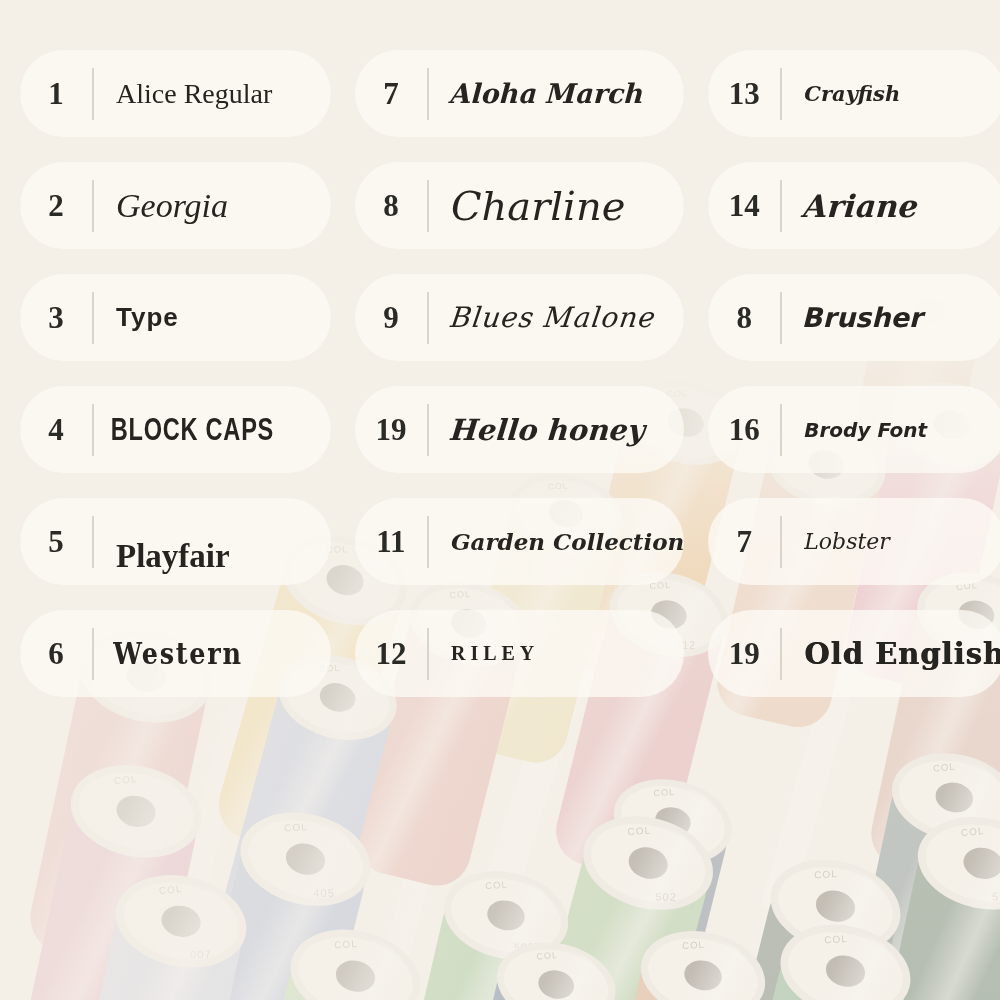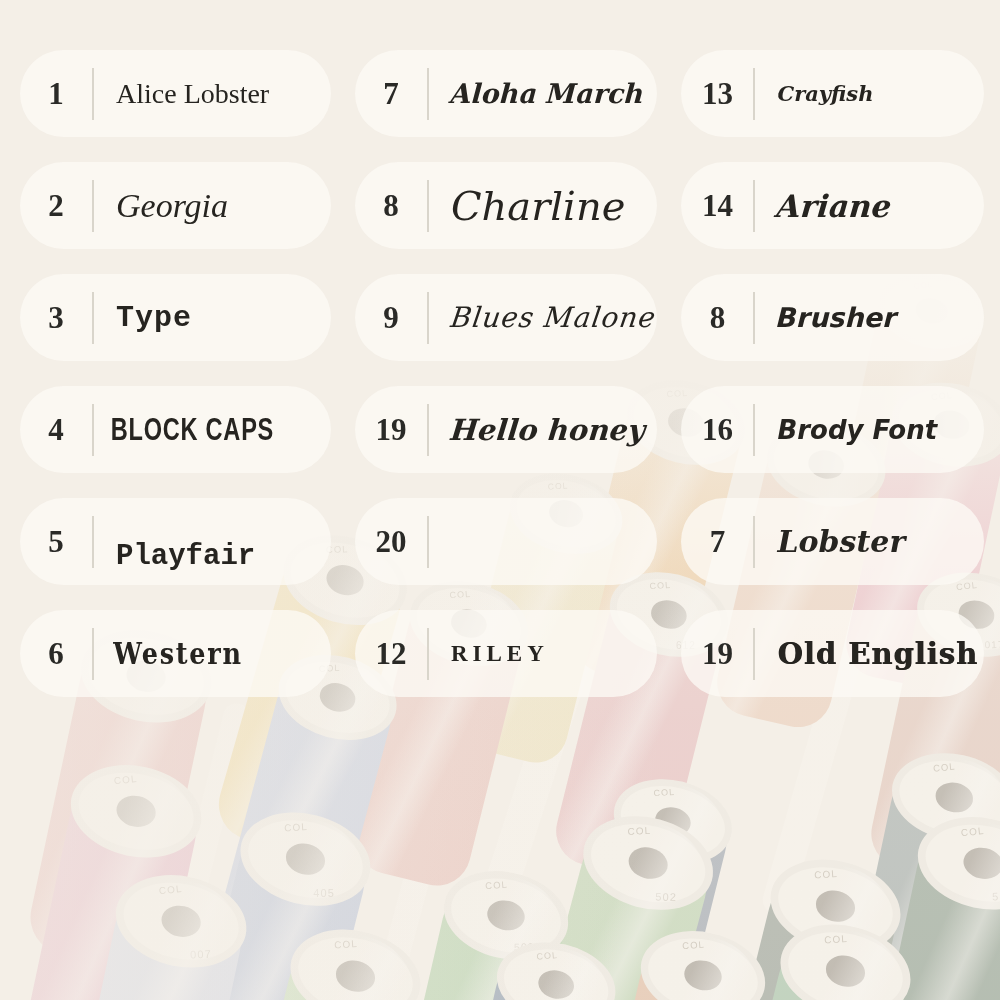--- a/index.html
+++ b/index.html
@@ -71,35 +71,35 @@
     width:72px; flex:0 0 72px; text-align:center;
     font-family:"Liberation Serif", serif; font-weight:700; font-size:31px; color:#2a2a27;
   }
   .sep { width:2px; height:52px; background:#d9d5cb; flex:0 0 2px; }
   .label {
     padding-left:22px; white-space:nowrap; display:inline-block; color:#262420;
   }
   
   .f1 { font-family:"Liberation Serif",serif; font-size:28px; }
   .f2 { font-family:"Liberation Serif",serif; font-size:34px;font-style:italic; }
-  .f3 { font-family:Liberation Mono, monospace; font-weight:700; font-size:30px; letter-spacing:1px; }
+  .f3 { font-family:Liberation Sans, sans-serif; font-weight:700; font-size:26px; letter-spacing:1px; }
   .f4 { font-family:"Liberation Sans",sans-serif; font-weight:700; font-size:31px; letter-spacing:1px; transform:scaleX(.76); transform-origin:0 50%; }
-  .f5 { font-family:Liberation Mono, monospace; font-weight:700; font-size:29px;margin-top:30px; }
+  .f5 { font-family:Liberation Serif, serif; font-weight:700; font-size:33px;margin-top:30px; }
   .f6 { font-family:"DejaVu Serif",serif; font-weight:700; font-size:29px; letter-spacing:2px; transform:scaleX(.88); transform-origin:0 50%; }
   .f7 { font-family:"DejaVu Serif",serif; font-weight:700; font-style:italic; font-size:27px; transform:skewX(-4deg); }
   .f8 { font-family:"DejaVu Serif",serif; font-style:italic; font-size:40px; }
   .f9 { font-family:"DejaVu Serif",serif; font-style:italic; font-size:28px; letter-spacing:1px; transform:skewX(-8deg); }
   .f10{ font-family:"DejaVu Serif",serif; font-weight:700; font-style:italic; font-size:29px; transform:skewX(-6deg); }
   .f11{ font-family:"DejaVu Serif",serif; font-weight:700; font-style:italic; font-size:23px; }
-  .f12{ font-family:"Liberation Serif",serif; font-weight:700; font-size:23px; letter-spacing:5px; }
+  .f12{ font-family:"Liberation Serif",serif; font-weight:700; font-size:20px; letter-spacing:5px; }
   .f13{ font-family:"DejaVu Serif",serif; font-weight:700; font-style:italic; font-size:21px; }
   .f14{ font-family:"DejaVu Serif",serif; font-weight:700; font-style:italic; font-size:31px; transform:skewX(-5deg); }
   .f15{ font-family:"DejaVu Sans",sans-serif; font-weight:700; font-style:italic; font-size:27px; transform:skewX(-3deg); }
-  .f16{ font-family:"DejaVu Sans",sans-serif; font-weight:700; font-style:italic; font-size:26px; }
-  .f17{ font-family:"DejaVu Serif",serif; font-weight:700; font-style:italic; font-size:30px; }
+  .f16{ font-family:"DejaVu Sans",sans-serif; font-weight:700; font-style:italic; font-size:20px; }
+  .f17{ font-family:"DejaVu Serif",serif; font-weight:400; font-style:italic; font-size:22px; }
   .f18{ font-family:"DejaVu Serif",serif; font-weight:700; font-size:29px; letter-spacing:1px; text-shadow:.6px 0 0 currentColor; }
 </style>
 </head>
 <body>
 
 <div class="photo">
   <div class="streak" style="left:525px;top:600px;width:34px;height:320px;transform:rotate(18deg);"></div>
   <div class="streak" style="left:800px;top:620px;width:30px;height:300px;transform:rotate(16deg);"></div>
   <div class="streak" style="left:195px;top:700px;width:26px;height:260px;transform:rotate(14deg);"></div>
   <div class="streak" style="left:905px;top:700px;width:28px;height:280px;transform:rotate(15deg);"></div>
@@ -261,21 +261,21 @@
     </div>
   </div>
 <div class="photo-fade"></div>
 
 <div class="content">
 
   <div class="pills">
     <div class="pill">
         <span class="num">1</span>
         <span class="sep"></span>
-        <span class="label f1">Alice Lobster</span>
+        <span class="label f1">Alice Regular</span>
       </div>
     <div class="pill">
         <span class="num">2</span>
         <span class="sep"></span>
         <span class="label f2">Georgia</span>
       </div>
     <div class="pill">
         <span class="num">3</span>
         <span class="sep"></span>
         <span class="label f3">Type</span>
@@ -309,22 +309,23 @@
         <span class="num">9</span>
         <span class="sep"></span>
         <span class="label f9">Blues Malone</span>
       </div>
     <div class="pill">
         <span class="num">19</span>
         <span class="sep"></span>
         <span class="label f10">Hello honey</span>
       </div>
     <div class="pill">
-        <span class="num">20</span>
-        <span class="sep"></span>
+        <span class="num">11</span>
+        <span class="sep"></span>
+        <span class="label f11">Garden Collection</span>
       </div>
     <div class="pill">
         <span class="num">12</span>
         <span class="sep"></span>
         <span class="label f12">RILEY</span>
       </div>
     <div class="pill">
         <span class="num">13</span>
         <span class="sep"></span>
         <span class="label f13">Crayfish</span>

